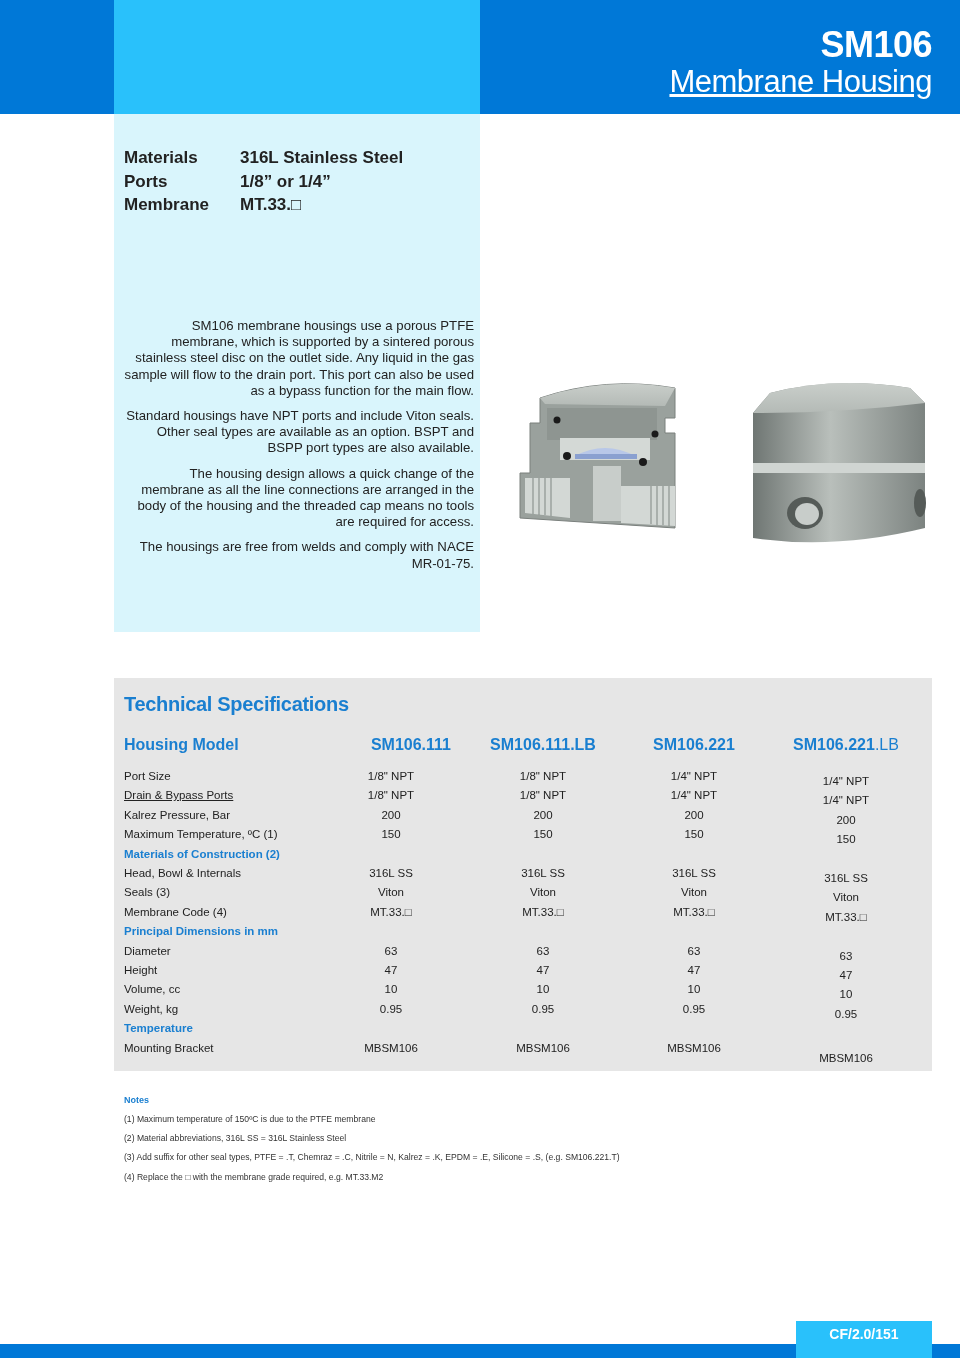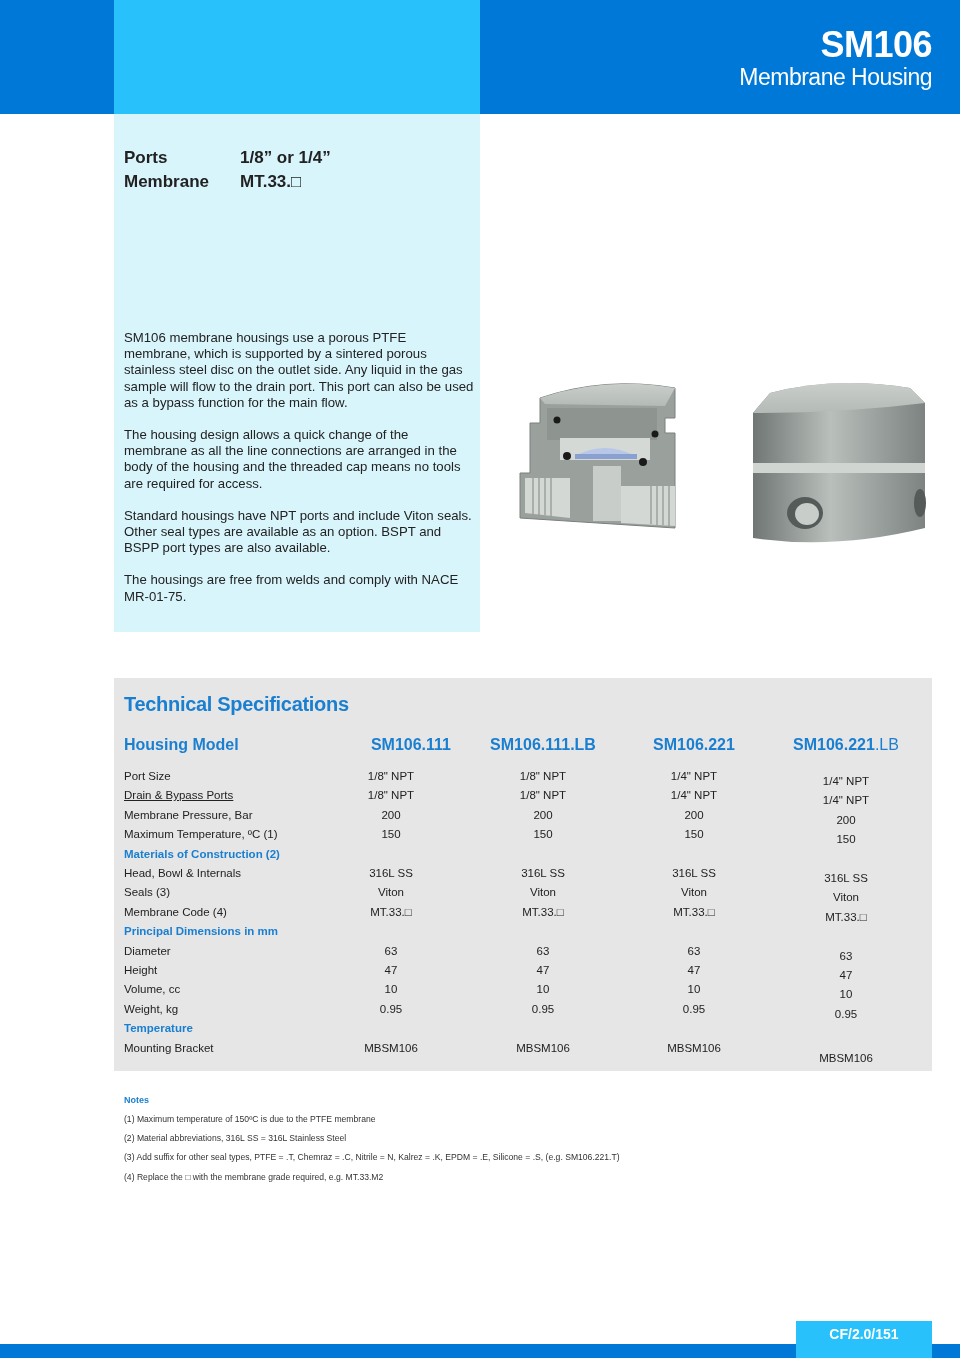--- a/index.html
+++ b/index.html
@@ -16,37 +16,37 @@
   .header-accent {
     position: absolute; left: 114px; top: 0; width: 366px; height: 114px;
     background: #29c1fb;
   }
   .header-title {
     position: absolute; right: 28px; top: 24px;
     font-size: 36px; font-weight: bold; color: #fff; letter-spacing: -0.5px;
   }
   .header-subtitle {
     position: absolute; right: 28px; top: 64px;
-    font-size: 23px; color: #fff; letter-spacing: -0.5px;
+    font-size: 31px; color: #fff; letter-spacing: -0.5px; text-decoration: underline;
   }
   .intro-panel {
     position: absolute; left: 114px; top: 114px; width: 366px; height: 518px;
     background: #d9f5fc;
   }
   .key-specs {
     position: absolute; left: 124px; top: 146px;
     font-size: 17px; font-weight: bold; color: #222;
   }
   .key-row { display: flex; height: 23.5px; line-height: 23.5px; }
   .key-label { width: 116px; }
   .desc {
     position: absolute; left: 124px; top: 314px; width: 350px;
     font-size: 13.2px; line-height: 16.2px; color: #222;
   }
-  .desc p { margin: 16px 0 9px 0; }
+  .desc p { margin: 4px 0 9px 0; text-align: right; }
   .product-images {
     position: absolute; left: 515px; top: 378px; width: 420px; height: 175px;
   }
   .specs-panel {
     position: absolute; left: 114px; top: 678px; width: 818px; height: 393px;
     background: #e6e6e6;
   }
   .specs-title {
     position: absolute; left: 124px; top: 693px;
     font-size: 20px; font-weight: bold; color: #1a7fd0; letter-spacing: -0.3px;
@@ -87,33 +87,37 @@
 
 <div class="header-band"></div>
 <div class="header-accent"></div>
 <div class="header-title">SM106</div>
 <div class="header-subtitle">Membrane Housing</div>
 
 <div class="intro-panel"></div>
 
 <div class="key-specs">
   <div class="key-row">
+    <span class="key-label">Materials</span>
+    <span>316L Stainless Steel</span>
+  </div>
+  <div class="key-row">
     <span class="key-label">Ports</span>
     <span>1/8” or 1/4”</span>
   </div>
   <div class="key-row">
     <span class="key-label">Membrane</span>
     <span>MT.33.□</span>
   </div>
 </div>
 
 <div class="desc">
   <p>SM106 membrane housings use a porous PTFE membrane, which is supported by a sintered porous stainless steel disc on the outlet side. Any liquid in the gas sample will flow to the drain port. This port can also be used as a bypass function for the main flow.</p>
+  <p>Standard housings have NPT ports and include Viton seals. Other seal types are available as an option. BSPT and BSPP port types are also available.</p>
   <p>The housing design allows a quick change of the membrane as all the line connections are arranged in the body of the housing and the threaded cap means no tools are required for access.</p>
-  <p>Standard housings have NPT ports and include Viton seals. Other seal types are available as an option. BSPT and BSPP port types are also available.</p>
   <p>The housings are free from welds and comply with NACE MR-01-75.</p>
 </div>
 
 <svg class="product-images" viewBox="0 0 420 175">
   <defs>
     <linearGradient id="metal" x1="0" x2="1" y1="0" y2="0">
       <stop offset="0" stop-color="#6f7673"></stop>
       <stop offset="0.45" stop-color="#b9bfbb"></stop>
       <stop offset="1" stop-color="#7c8380"></stop>
     </linearGradient>
@@ -181,21 +185,21 @@
     <div class="row-label" style="top: 770px;">Port Size</div>
     <div class="cell" style="left: 331px; top: 770px;">1/8" NPT</div>
     <div class="cell" style="left: 483px; top: 770px;">1/8" NPT</div>
     <div class="cell" style="left: 634px; top: 770px;">1/4" NPT</div>
     <div class="cell" style="left: 786px; top: 775px;">1/4" NPT</div>
     <div class="row-label" style="top: 789.4px; text-decoration: underline;">Drain &amp; Bypass Ports</div>
     <div class="cell" style="left: 331px; top: 789.4px;">1/8" NPT</div>
     <div class="cell" style="left: 483px; top: 789.4px;">1/8" NPT</div>
     <div class="cell" style="left: 634px; top: 789.4px;">1/4" NPT</div>
     <div class="cell" style="left: 786px; top: 794.4px;">1/4" NPT</div>
-    <div class="row-label" style="top: 808.8px;">Membrane Pressure, Bar</div>
+    <div class="row-label" style="top: 808.8px;">Kalrez Pressure, Bar</div>
     <div class="cell" style="left: 331px; top: 808.8px;">200</div>
     <div class="cell" style="left: 483px; top: 808.8px;">200</div>
     <div class="cell" style="left: 634px; top: 808.8px;">200</div>
     <div class="cell" style="left: 786px; top: 813.8px;">200</div>
     <div class="row-label" style="top: 828.2px;">Maximum Temperature, ºC (1)</div>
     <div class="cell" style="left: 331px; top: 828.2px;">150</div>
     <div class="cell" style="left: 483px; top: 828.2px;">150</div>
     <div class="cell" style="left: 634px; top: 828.2px;">150</div>
     <div class="cell" style="left: 786px; top: 833.2px;">150</div>
     <div class="row-label section" style="top: 847.6px;">Materials of Construction (2)</div>

